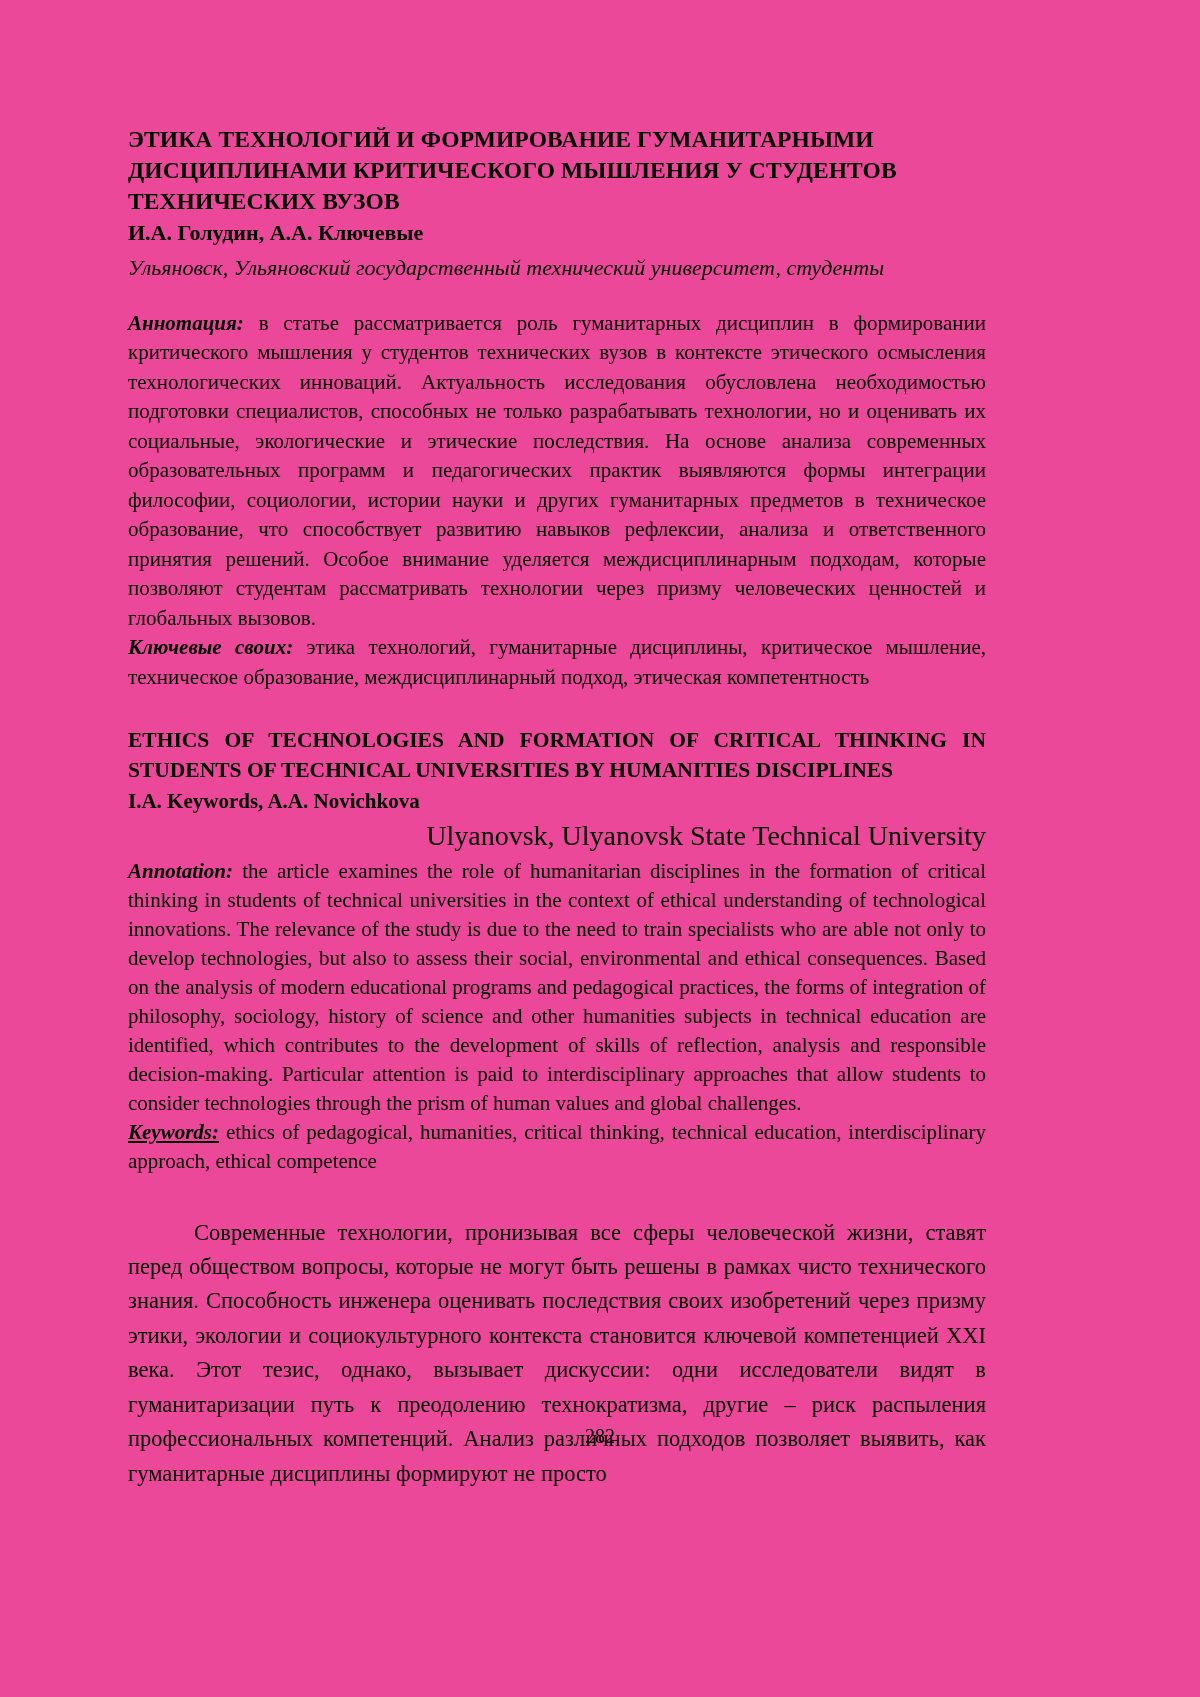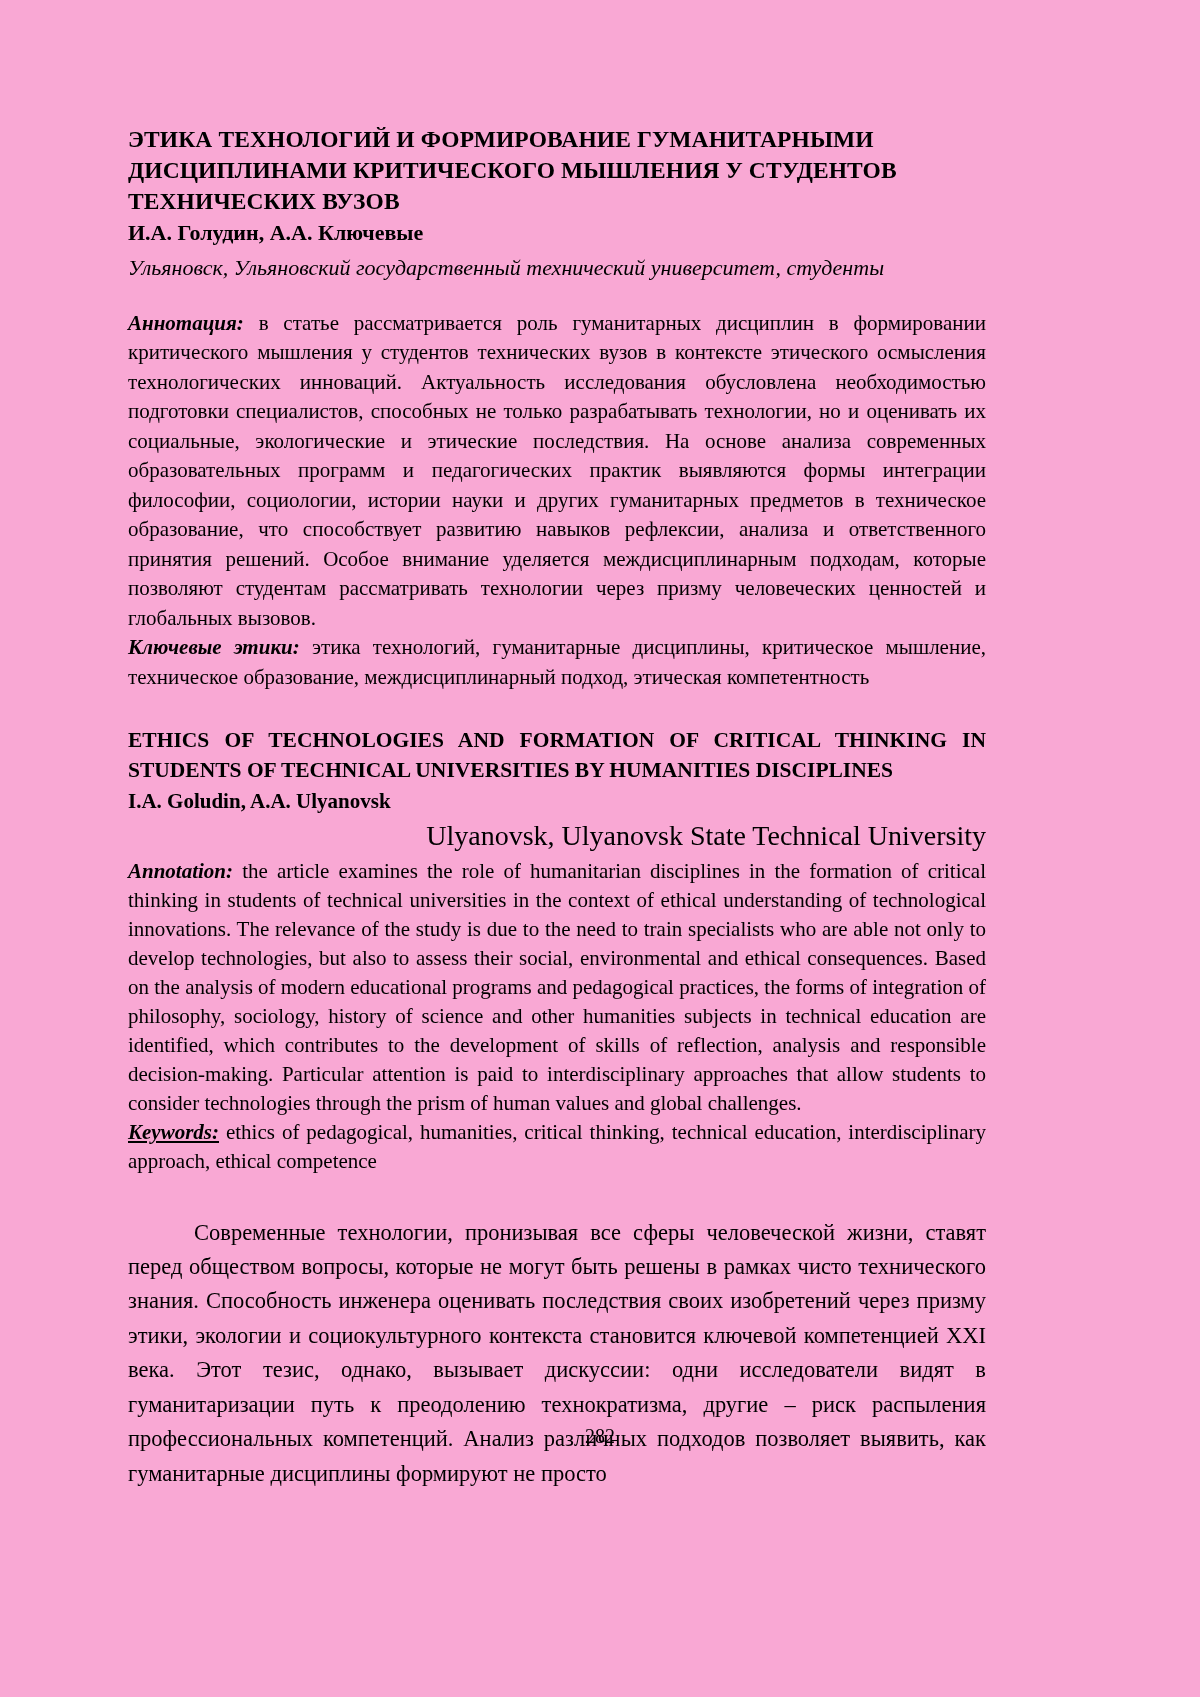--- a/index.html
+++ b/index.html
@@ -9,21 +9,21 @@
   }
   body {
     font-family: "Liberation Serif", serif;
     color: #000000;
   }
   .page {
     position: relative;
     width: 1200px;
     height: 1697px;
     margin: 0 auto;
-    background: #f9a8d4;
+    background: #ec4899;
     box-sizing: border-box;
     overflow: hidden;
   }
   .content {
     position: absolute;
     left: 128px;
     top: 124px;
     width: 858px;
   }
   .title {
@@ -141,27 +141,27 @@
     <h1 class="title">ЭТИКА ТЕХНОЛОГИЙ И ФОРМИРОВАНИЕ ГУМАНИТАРНЫМИ ДИСЦИПЛИНАМИ КРИТИЧЕСКОГО МЫШЛЕНИЯ У СТУДЕНТОВ ТЕХНИЧЕСКИХ ВУЗОВ</h1>
 
     <div class="authors-ru">И.А. Голудин, А.А. Ключевые</div>
 
     <div class="affil-ru">Ульяновск, Ульяновский государственный технический университет, студенты</div>
 
     <div class="block-gap"></div>
 
     <p class="abstract-ru"><span class="lead">Аннотация:</span><span> в статье рассматривается роль гуманитарных дисциплин в формировании критического мышления у студентов технических вузов в контексте этического осмысления технологических инноваций. Актуальность исследования обусловлена необходимостью подготовки специалистов, способных не только разрабатывать технологии, но и оценивать их социальные, экологические и этические последствия. На основе анализа современных образовательных программ и педагогических практик выявляются формы интеграции философии, социологии, истории науки и других гуманитарных предметов в техническое образование, что способствует развитию навыков рефлексии, анализа и ответственного принятия решений. Особое внимание уделяется междисциплинарным подходам, которые позволяют студентам рассматривать технологии через призму человеческих ценностей и глобальных вызовов.</span></p>
 
-    <p class="keywords-ru"><span class="lead">Ключевые этики:</span><span> этика технологий, гуманитарные дисциплины, критическое мышление, техническое образование, междисциплинарный подход, этическая компетентность</span></p>
+    <p class="keywords-ru"><span class="lead">Ключевые своих:</span><span> этика технологий, гуманитарные дисциплины, критическое мышление, техническое образование, междисциплинарный подход, этическая компетентность</span></p>
 
     <div class="gap-en"></div>
 
     <h2 class="title-en">ETHICS OF TECHNOLOGIES AND FORMATION OF CRITICAL THINKING IN STUDENTS OF TECHNICAL UNIVERSITIES BY HUMANITIES DISCIPLINES</h2>
 
-    <div class="authors-en">I.A. Goludin, A.A. Ulyanovsk</div>
+    <div class="authors-en">I.A. Keywords, A.A. Novichkova</div>
 
     <div class="affil-en">Ulyanovsk, Ulyanovsk State Technical University</div>
 
     <p class="abstract-en"><span class="lead">Annotation:</span><span> the article examines the role of humanitarian disciplines in the formation of critical thinking in students of technical universities in the context of ethical understanding of technological innovations. The relevance of the study is due to the need to train specialists who are able not only to develop technologies, but also to assess their social, environmental and ethical consequences. Based on the analysis of modern educational programs and pedagogical practices, the forms of integration of philosophy, sociology, history of science and other humanities subjects in technical education are identified, which contributes to the development of skills of reflection, analysis and responsible decision-making. Particular attention is paid to interdisciplinary approaches that allow students to consider technologies through the prism of human values and global challenges.</span></p>
 
     <p class="keywords-en"><span class="lead">Keywords:</span><span> ethics of pedagogical, humanities, critical thinking, technical education, interdisciplinary approach, ethical competence</span></p>
 
     <div class="gap-body"></div>
 
     <p class="body-par">Современные технологии, пронизывая все сферы человеческой жизни, ставят перед обществом вопросы, которые не могут быть решены в рамках чисто технического знания. Способность инженера оценивать последствия своих изобретений через призму этики, экологии и социокультурного контекста становится ключевой компетенцией XXI века. Этот тезис, однако, вызывает дискуссии: одни исследователи видят в гуманитаризации путь к преодолению технократизма, другие – риск распыления профессиональных компетенций. Анализ различных подходов позволяет выявить, как гуманитарные дисциплины формируют не просто</p>

